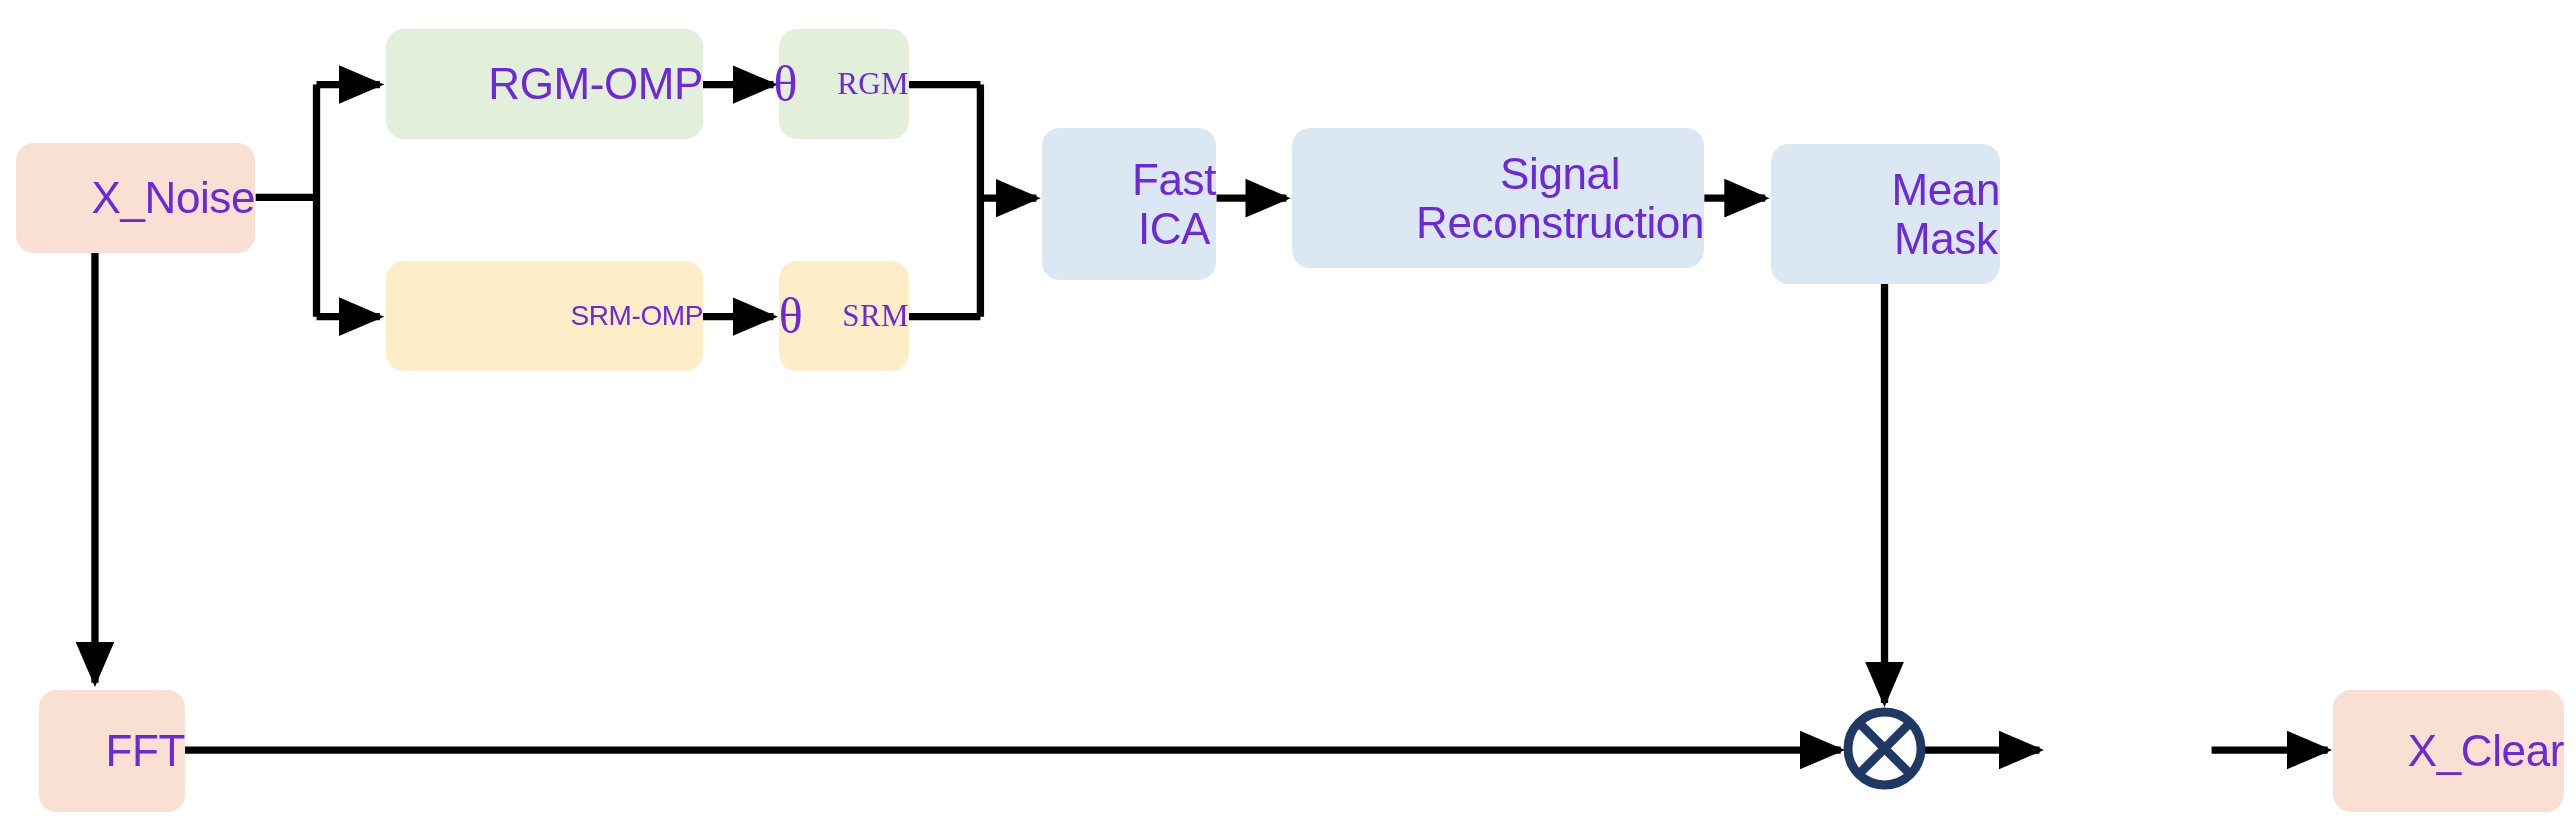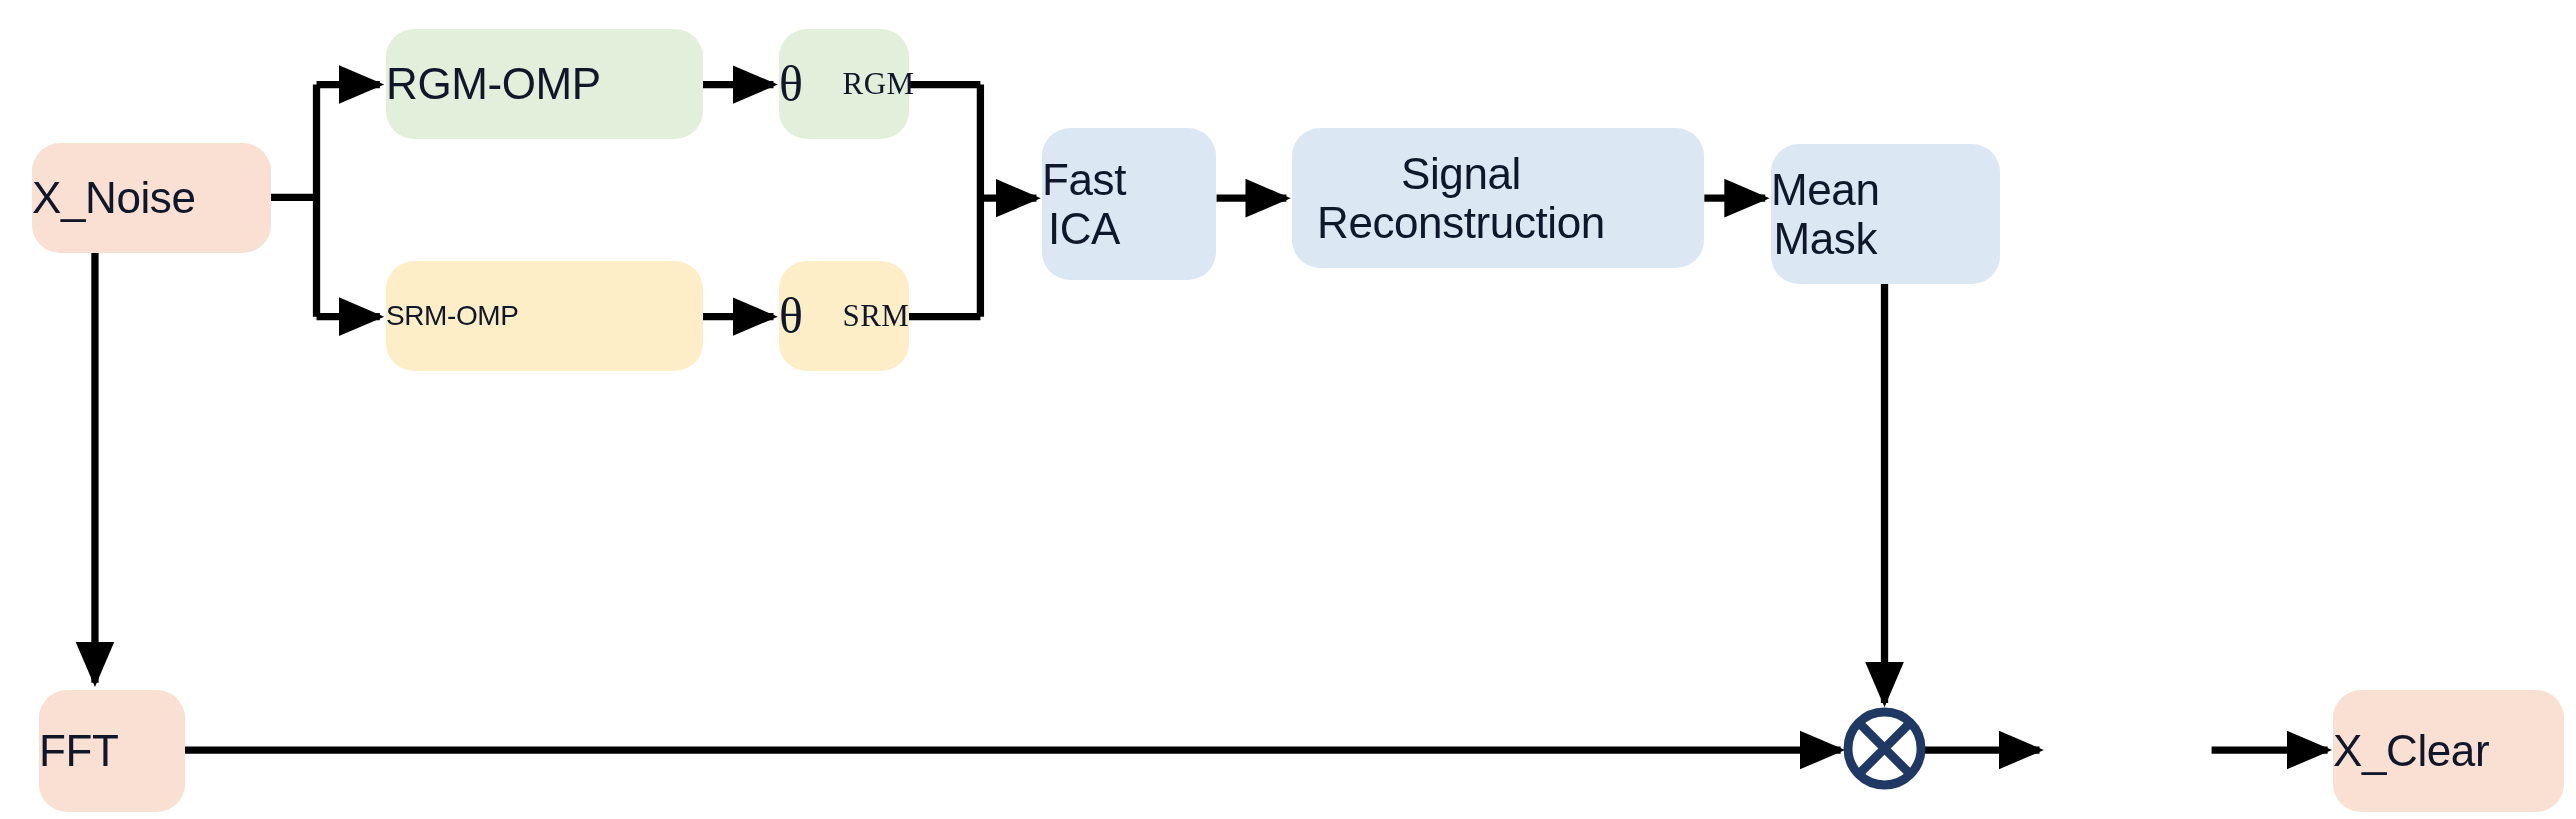--- a/index.html
+++ b/index.html
@@ -20,24 +20,24 @@
     left: 0;
     top: 0;
     width: 2576px;
     height: 820px;
   }
   .node {
     position: absolute;
     box-sizing: border-box;
     display: flex;
     align-items: center;
-    justify-content: flex-start;
+    justify-content: flex-end;
     text-align: center;
-    border-radius: 28px;
-    color: #0f172a;
+    border-radius: 18px;
+    color: #6d28d9;
     font-family: "Liberation Sans", sans-serif;
     font-size: 44px;
     line-height: 1.12;
     letter-spacing: -0.4px;
     white-space: pre-line;
   }
   .node.theta {
     font-family: "Liberation Serif", serif;
     font-size: 50px;
   }
@@ -95,21 +95,21 @@
 
       <path d="M2725,924 L2868,924" marker-end="url(#arrowhead)"></path>
     </g>
 
     <g>
       <circle cx="2322" cy="922" r="45" fill="#ffffff" stroke="#1F3864" stroke-width="11"></circle>
       <path d="M2290,890 L2354,954 M2354,890 L2290,954" stroke="#1F3864" stroke-width="11" stroke-linecap="butt" fill="none"></path>
     </g>
   </svg>
 
-  <div class="node" style="left:16px; top:143px; width:239px; height:110px; background:#FAE0D2; font-size:44px;margin-left:16px;">
+  <div class="node" style="left:16px; top:143px; width:239px; height:110px; background:#FAE0D2; font-size:44px;">
     <span class="node-label">X_Noise</span>
   </div>
 
   <div class="node" style="left:386px; top:29px; width:317px; height:110px; background:#E2EFDA; font-size:44px;">
     <span class="node-label">RGM-OMP</span>
   </div>
 
   <div class="node" style="left:386px; top:261px; width:317px; height:110px; background:#FDEEC8; font-size:28px;">
     <span class="node-label">SRM-OMP</span>
   </div>

